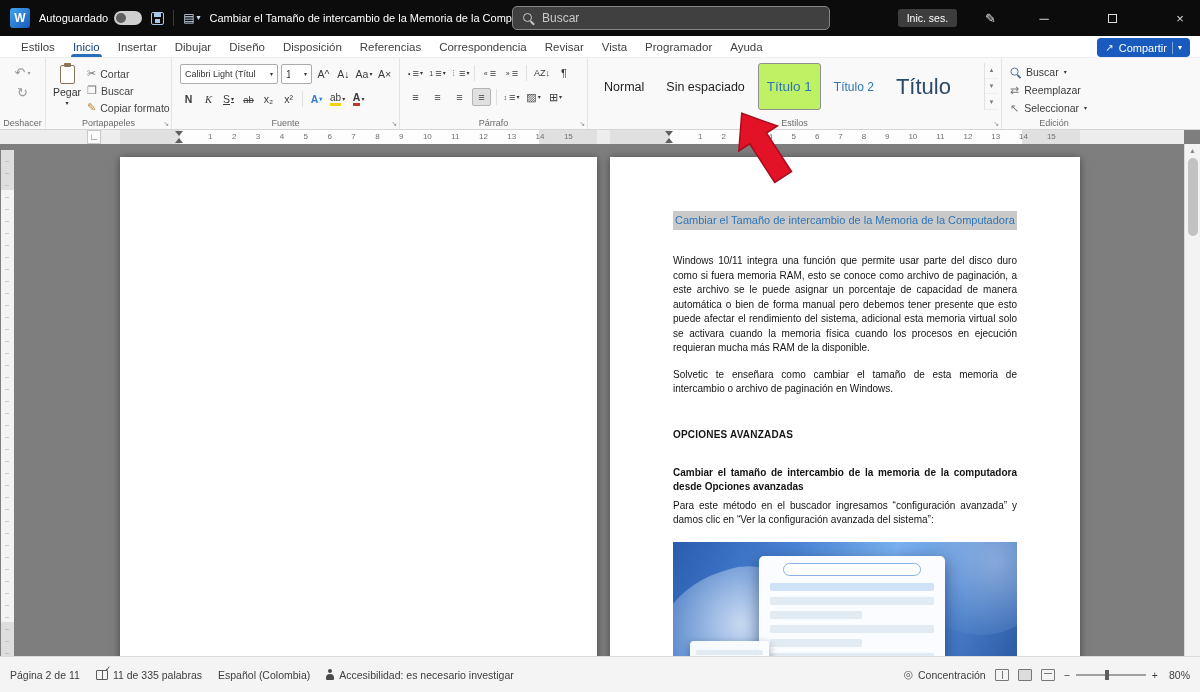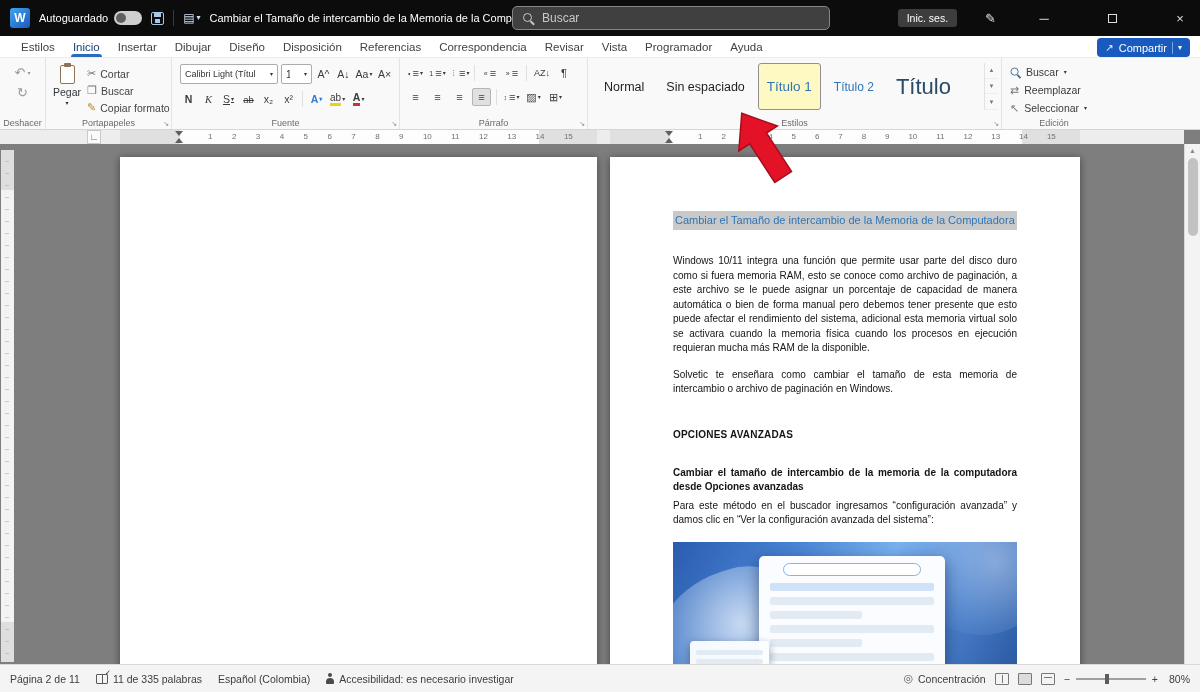--- a/index.html
+++ b/index.html
@@ -75,21 +75,21 @@
   .pbtn {min-width:19px;height:18px;display:flex;align-items:center;justify-content:center;font-size:11px;color:#3b3b3b;gap:1px;border-radius:2px;white-space:nowrap}
   .pbtn .pre {font-size:7px;margin-right:1px}
   .pbtn.active {background:#e0e0e0;border:1px solid #b5b5b5}
   .g-styles {width:414px;display:flex;align-items:flex-start;padding:5px 3px 14px 7px;gap:4px}
   .styles-gallery {display:flex;gap:4px;align-items:stretch;height:47px}
   .style-chip {display:flex;align-items:center;justify-content:center;padding:0 8px;border:1px solid transparent;border-radius:3px;white-space:nowrap}
   .st-normal {font-size:12.5px;color:#1f1f1f}
   .st-h1 {font-size:13.5px;color:#2e75b6}
   .st-h2 {font-size:12px;color:#2e75b6}
   .st-title {font-size:22px;color:#2b4a66}
-  .style-chip.selected {border-color:#909090;background:#fef9c3}
+  .style-chip.selected {border-color:#909090;background:#bef264}
   .gal-scroll {margin-left:auto;width:14px;display:flex;flex-direction:column;border-left:1px solid #e2e2e2;height:47px}
   .gal-scroll span {flex:1;display:flex;align-items:center;justify-content:center;font-size:6px;color:#777;border-bottom:1px solid #eee}
   .g-edit {width:104px;display:flex;flex-direction:column;padding:7px 4px 14px 8px;gap:4px;border-right:none}
   .erow {display:flex;align-items:center;gap:5px;font-size:10.5px;color:#3b3b3b;height:15px;white-space:nowrap}
   .erow .i-mag {color:#47688f;transform:scale(.9)}
   .ribbon-rest {flex:1;border-right:none}
 
   
   .ruler-band {position:absolute;top:130px;left:0;right:16px;height:14px;background:#ededed;z-index:10}
   .tabsel {position:absolute;left:87px;top:0;width:14px;height:14px;background:#fafafa;border:1px solid #c9c9c9;font-size:9px;color:#666;display:flex;align-items:center;justify-content:center}
@@ -130,21 +130,21 @@
 
   
   .vscroll {position:absolute;right:0;top:144px;width:16px;height:528px;background:#f3f3f3;border-left:1px solid #dadada;z-index:11}
   .sarrow {display:block;text-align:center;font-size:7px;color:#8a8a8a;padding-top:3px}
   .vthumb {position:absolute;left:3px;top:14px;width:10px;height:78px;background:#c2c2c2;border-radius:5px}
 
   
   .arrow-annot {position:absolute;left:720px;top:103px;width:86px;height:86px;z-index:40;pointer-events:none}
 
   
-  .statusbar {position:absolute;left:0;right:0;bottom:0;height:28px;background:#f4f4f4;border-top:1px solid #d9d9d9;display:flex;align-items:center;gap:16px;padding:12px 10px;font-size:10.5px;color:#3d3d3d;z-index:31}
+  .statusbar {position:absolute;left:0;right:0;bottom:0;height:36px;background:#f4f4f4;border-top:1px solid #d9d9d9;display:flex;align-items:center;gap:16px;padding:12px 10px;font-size:10.5px;color:#3d3d3d;z-index:31}
   .sb-item {display:flex;align-items:center;gap:5px;white-space:nowrap}
   .i-spell {width:12px;height:10px;border:1px solid #5a5a5a;border-radius:1px;position:relative;display:inline-block}
   .i-spell::before {content:'';position:absolute;left:50%;top:0;bottom:0;width:1px;background:#5a5a5a}
   .i-spell::after {content:'✓';position:absolute;right:-4px;top:-6px;font-size:7px;color:#333}
   .i-person {width:8px;height:11px;position:relative;display:inline-block}
   .i-person::before {content:'';position:absolute;left:2px;top:0;width:4px;height:4px;border-radius:50%;background:#4a4a4a}
   .i-person::after {content:'';position:absolute;left:0;bottom:0;width:8px;height:6px;border-radius:4px 4px 1px 1px;background:#4a4a4a}
   .sb-right {margin-left:auto;display:flex;align-items:center;gap:9px}
   .i-focus {font-size:11px;color:#555}
   .vic {width:14px;height:12px;border:1px solid #777;position:relative;border-radius:1px;display:inline-block}

